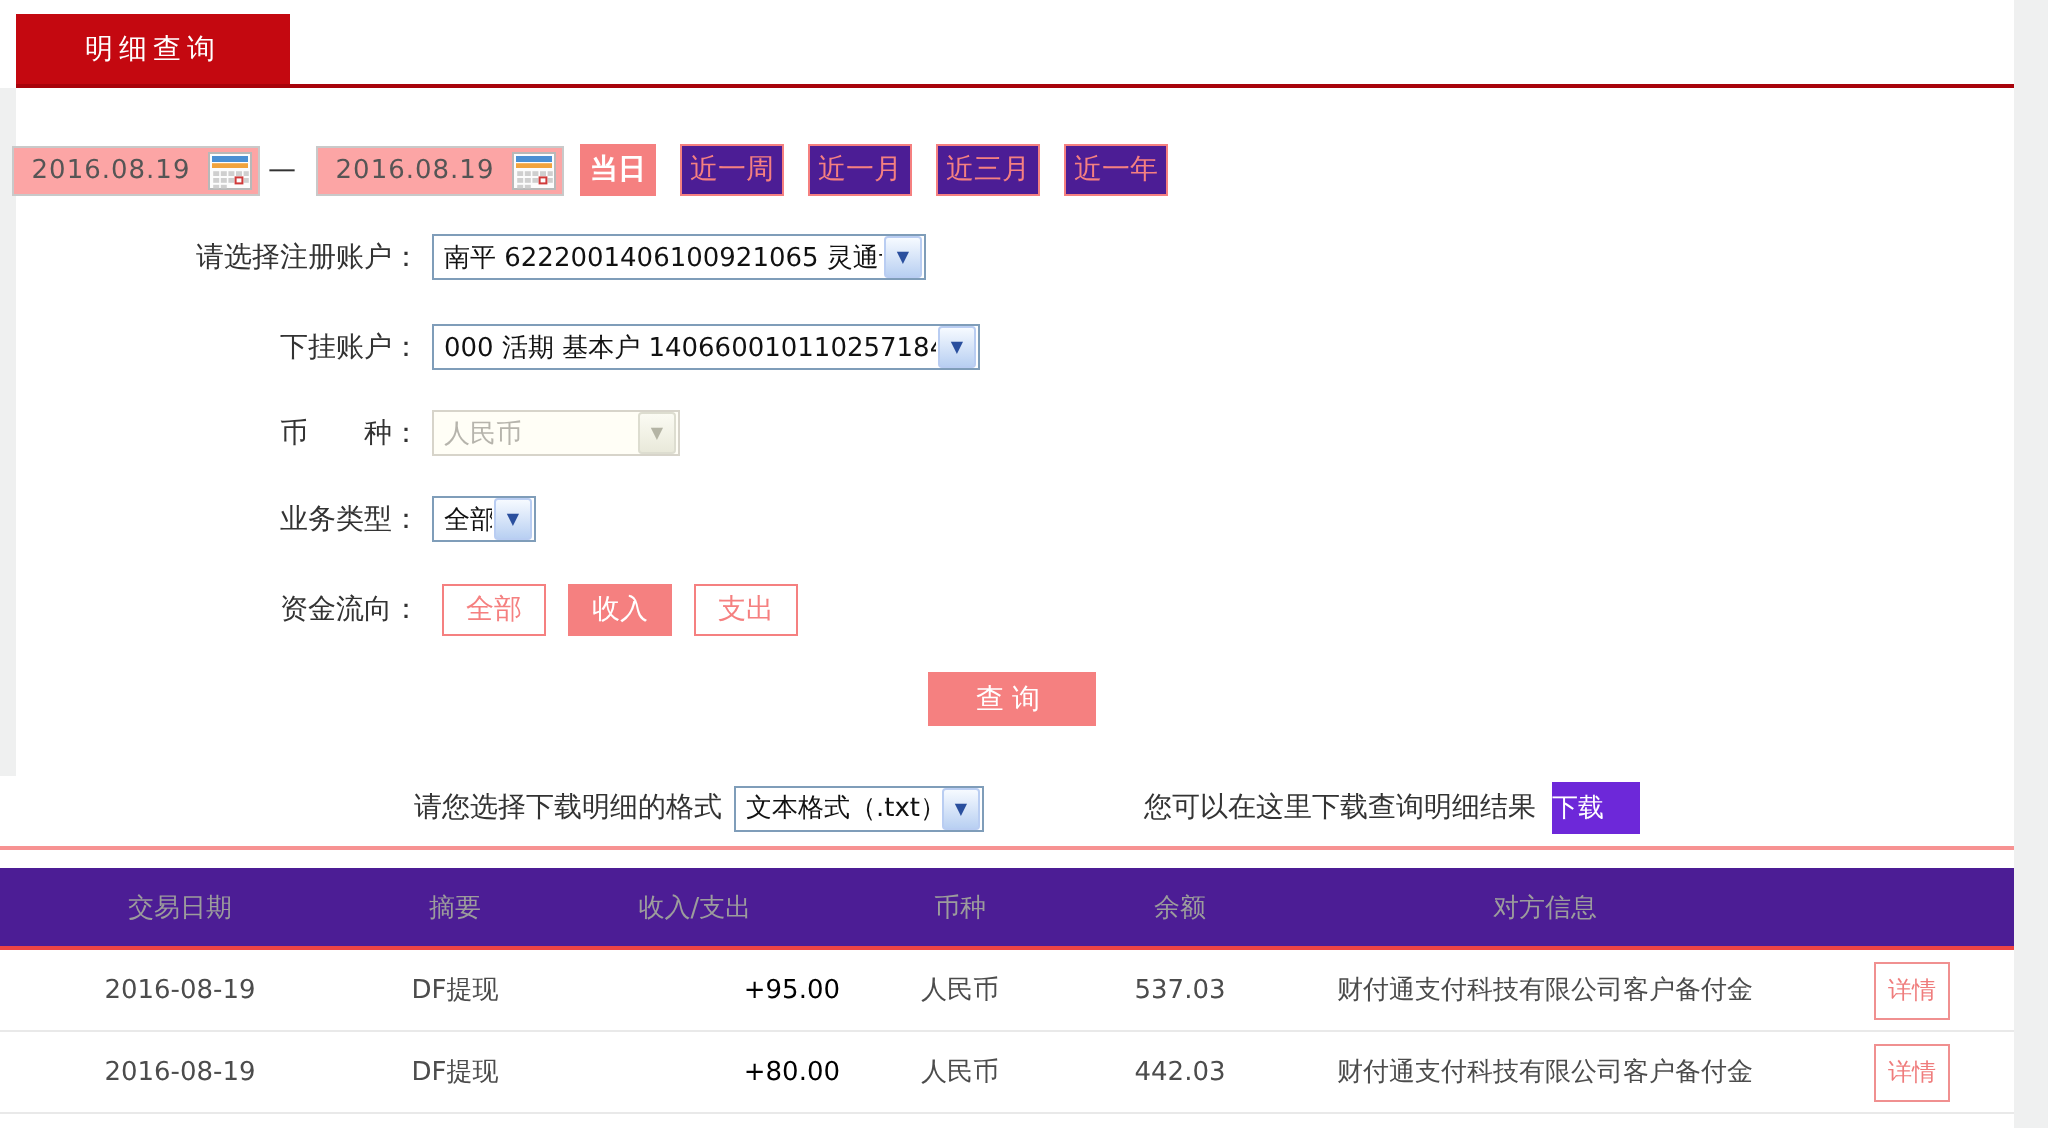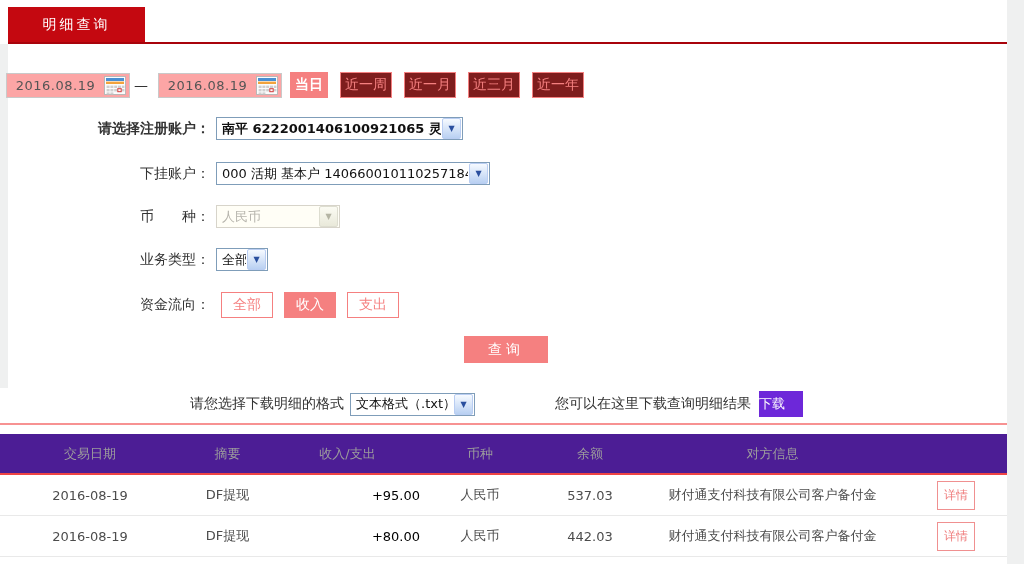--- a/index.html
+++ b/index.html
@@ -25,21 +25,21 @@
 
   .date-input {
     box-sizing:border-box; width:124px; height:25px; margin-left:6px;
     border:1px solid #c9c9c9; background:#fca5a5; display:flex; align-items:center;
   }
   .date-input .dval { flex:1; text-align:center; font-size:13px; color:#555; letter-spacing:0.5px; }
   .cal { width:22px; height:19px; margin-right:3px; flex:none; cursor:pointer; }
   .dash { margin:0 4px; color:#333; font-size:14px; }
 
   .qbtn {
-    height:26px; box-sizing:border-box; border:1px solid #f58080; background:#7f1d1d; color:#f58080;
+    height:26px; box-sizing:border-box; border:1px solid #f58080; background:#4c1d95; color:#f58080;
     font-size:14px; padding:0 4px; margin-left:12px; display:flex; align-items:center; cursor:pointer;
   }
   .qbtn.active { background:#f58080; color:#fff; border-color:#f58080;font-weight:bold; }
 
   .xp-select {
     box-sizing:border-box; height:23px; margin-left:6px; border:1px solid #7f9db9;
     background:#fff; display:flex; align-items:center; font-size:13px; color:#111; cursor:pointer;
   }
   .xp-select .val { flex:1; padding-left:5px; white-space:nowrap; overflow:hidden; }
   .xp-arrow {
@@ -57,21 +57,21 @@
   .flow-btn:first-of-type { margin-left:6px; }
   .flow-btn.active { background:#f58080; color:#fff; }
 
   .query-btn {
     position:absolute; left:464px; top:336px; width:84px; height:27px;
     background:#f58080; color:#fff; font-size:14px; letter-spacing:4px; border:none;
     display:flex; align-items:center; justify-content:center; cursor:pointer;
   }
 
   
-  .download-row { position:absolute; left:190px; top:391px; height:26px; display:flex; align-items:center; font-size:14px; color:#333; }
+  .download-row { position:absolute; left:207px; top:391px; height:26px; display:flex; align-items:center; font-size:14px; color:#333; }
   .dl-select { width:125px; }
   .dl-hint { margin-left:80px; }
   .dl-btn {
     margin-left:8px; width:44px; height:26px; background:#6d28d9; color:#fff; font-size:13px;
     display:flex; align-items:center; justify-content:flex-start; cursor:pointer;
   }
   .pink-line { position:absolute; left:0; top:423px; width:1007px; height:2px; background:#f79292; }
 
   
   .dtable { position:absolute; left:0; top:434px; width:1007px; }
@@ -159,21 +159,21 @@
       <span>近一月</span>
     </div>
   <div class="qbtn">
       <span>近三月</span>
     </div>
   <div class="qbtn">
       <span>近一年</span>
     </div>
 </div>
 
-<div class="form-row" style="top:117px; height:23px;font-weight:bold;">
+<div class="form-row" style="top:117px; height:23px;">
   <div class="flabel">请选择注册账户：</div>
   <div class="xp-select" style="width:247px;">
     <span class="val">南平 6222001406100921065 灵通卡</span>
     <span class="xp-arrow">▼</span>
   </div>
 </div>
 
 <div class="form-row" style="top:162px; height:23px;">
   <div class="flabel">下挂账户：</div>
   <div class="xp-select" style="width:274px;">

